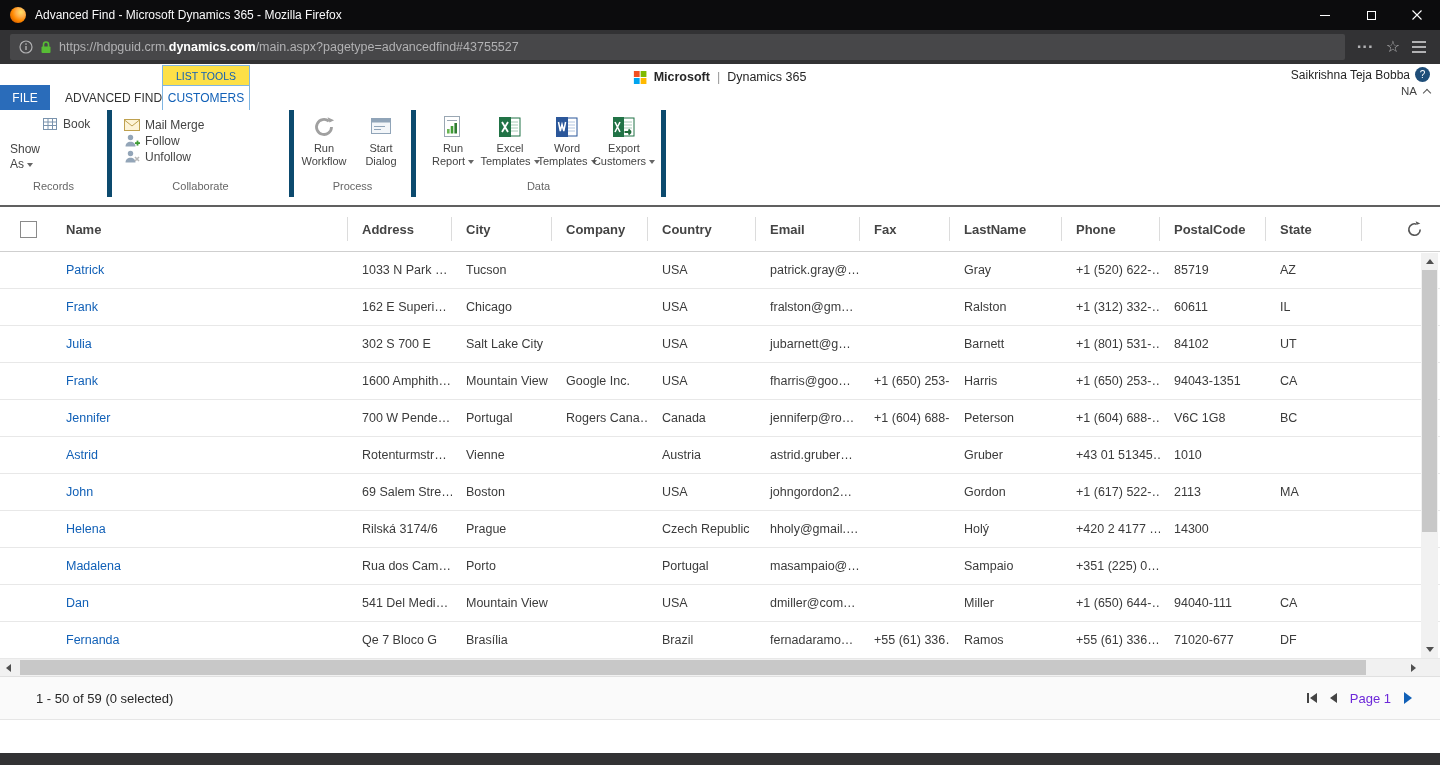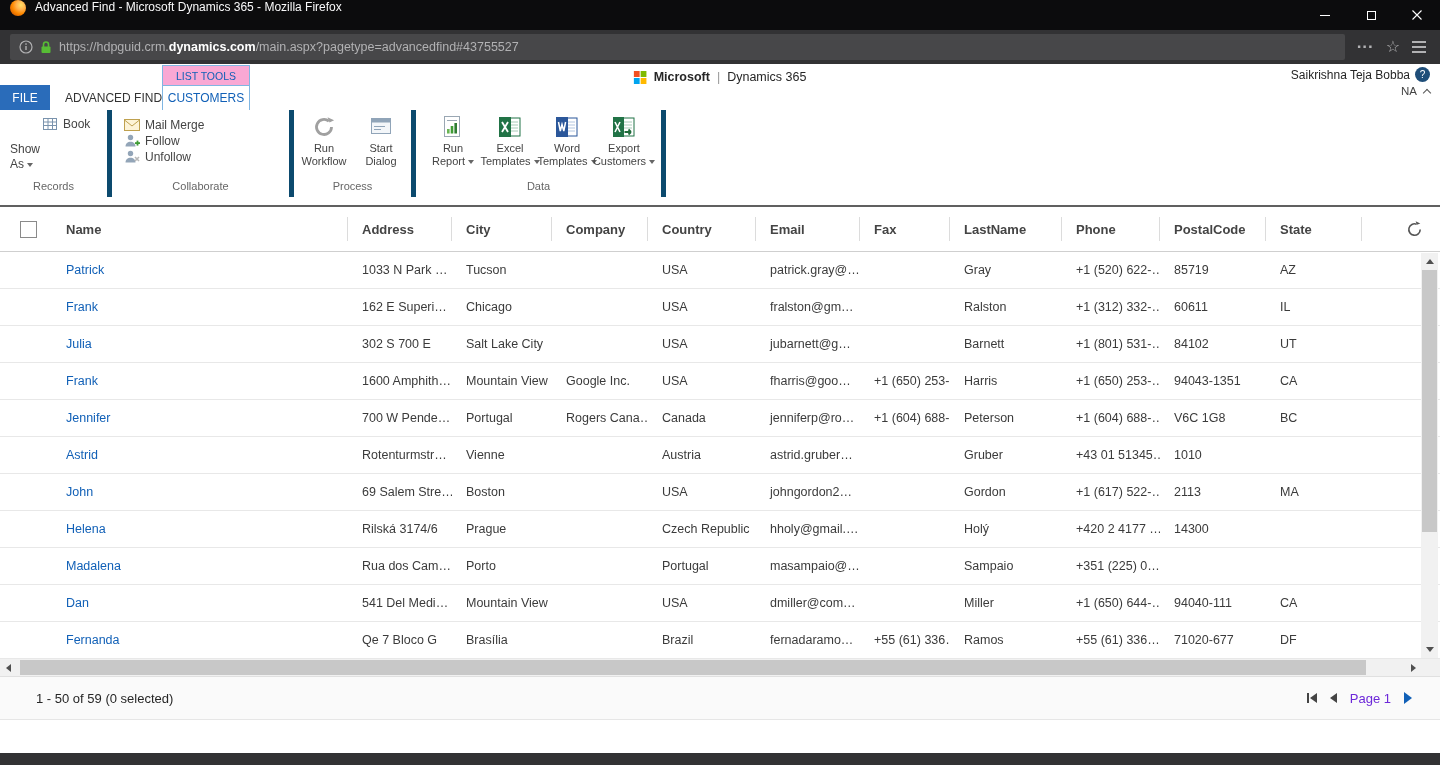--- a/index.html
+++ b/index.html
@@ -1,20 +1,20 @@
 <!DOCTYPE html>
 <html><head>
 <meta charset="utf-8">
 <style>
 *{box-sizing:border-box;margin:0;padding:0}
 html,body{width:1440px;height:765px;overflow:hidden}
 body{display:flex;flex-direction:column;font-family:"Liberation Sans",sans-serif;background:#fff}
 
 
-.titlebar{height:30px;background:#0c0c0d;display:flex;align-items:flex-start;padding-left:10px;gap:9px;flex:0 0 auto}
+.titlebar{height:30px;background:#0c0c0d;display:flex;align-items:center;padding-left:10px;gap:9px;flex:0 0 auto}
 .ff-logo{width:16px;height:16px;border-radius:50%;flex:0 0 auto;
  background:radial-gradient(circle at 68% 32%,#ffe066 0%,#ffb04d 30%,#ff8a00 55%,#d96200 80%,#a34a00 100%)}
 .window-title{color:#f9f9fa;font-size:12px;white-space:nowrap}
 .win-controls{margin-left:auto;display:flex;height:100%}
 .win-btn{width:46px;height:100%;display:flex;align-items:center;justify-content:center;cursor:default}
 .min-glyph{width:10px;height:1px;background:#fff;display:block}
 .max-glyph{width:9px;height:9px;border:1px solid #fff;display:block}
 
 
 .urlbar{height:34px;background:#323234;display:flex;align-items:center;padding:0 10px;gap:12px;flex:0 0 auto}
@@ -24,21 +24,21 @@
 .page-action{color:#b1b1b3;font-size:17px;font-weight:700;line-height:10px;letter-spacing:0px}
 .star{color:#b1b1b3;font-size:16px;line-height:1}
 .hamburger{display:flex;flex-direction:column;gap:3px;padding-right:4px}
 .hamburger span{display:block;width:14px;height:2px;background:#b1b1b3}
 
 
 .crm-header{height:46px;background:#fff;position:relative;flex:0 0 auto}
 .tab-file{position:absolute;left:0;top:21px;width:50px;height:25px;background:#2a6cba;color:#fff;font-size:12px;display:flex;align-items:center;justify-content:center;cursor:pointer}
 .tab-af{position:absolute;left:50px;top:21px;height:25px;padding:0 15px;color:#333;font-size:12px;display:flex;align-items:center;cursor:pointer}
 .listtools-block{position:absolute;left:162px;top:1px;width:88px;border:1px solid #80b6e2;border-bottom:none;text-align:center}
-.listtools-label{height:20px;background:#f9a8d4;color:#1160b7;font-size:10.5px;display:flex;align-items:center;justify-content:center;border-bottom:1px solid #80b6e2}
+.listtools-label{height:20px;background:#fde047;color:#1160b7;font-size:10.5px;display:flex;align-items:center;justify-content:center;border-bottom:1px solid #80b6e2}
 .tab-customers{height:24px;background:#fff;color:#1160b7;font-size:12px;display:flex;align-items:center;justify-content:center;cursor:pointer}
 .brand{position:absolute;left:50%;top:6px;transform:translateX(-50%);display:flex;align-items:flex-end;gap:7px;font-size:12.5px;color:#262626;white-space:nowrap}
 .brand-ms{font-weight:700}
 .brand-sep{color:#999}
 .user-block{position:absolute;right:10px;top:3px;text-align:right;font-size:12px;color:#262626}
 .user-line1{display:flex;align-items:center;gap:5px;justify-content:flex-end}
 .help-circle{width:15px;height:15px;border-radius:50%;background:#1f4e79;color:#fff;font-size:10px;display:inline-flex;align-items:center;justify-content:center;cursor:pointer}
 .user-line2{margin-top:3px;display:flex;align-items:center;justify-content:flex-end;font-size:11.5px;color:#444;cursor:pointer}
 .chev-up{width:6px;height:6px;border-left:1.5px solid #555;border-top:1.5px solid #555;transform:rotate(45deg);margin-left:7px;margin-top:3px}
 

